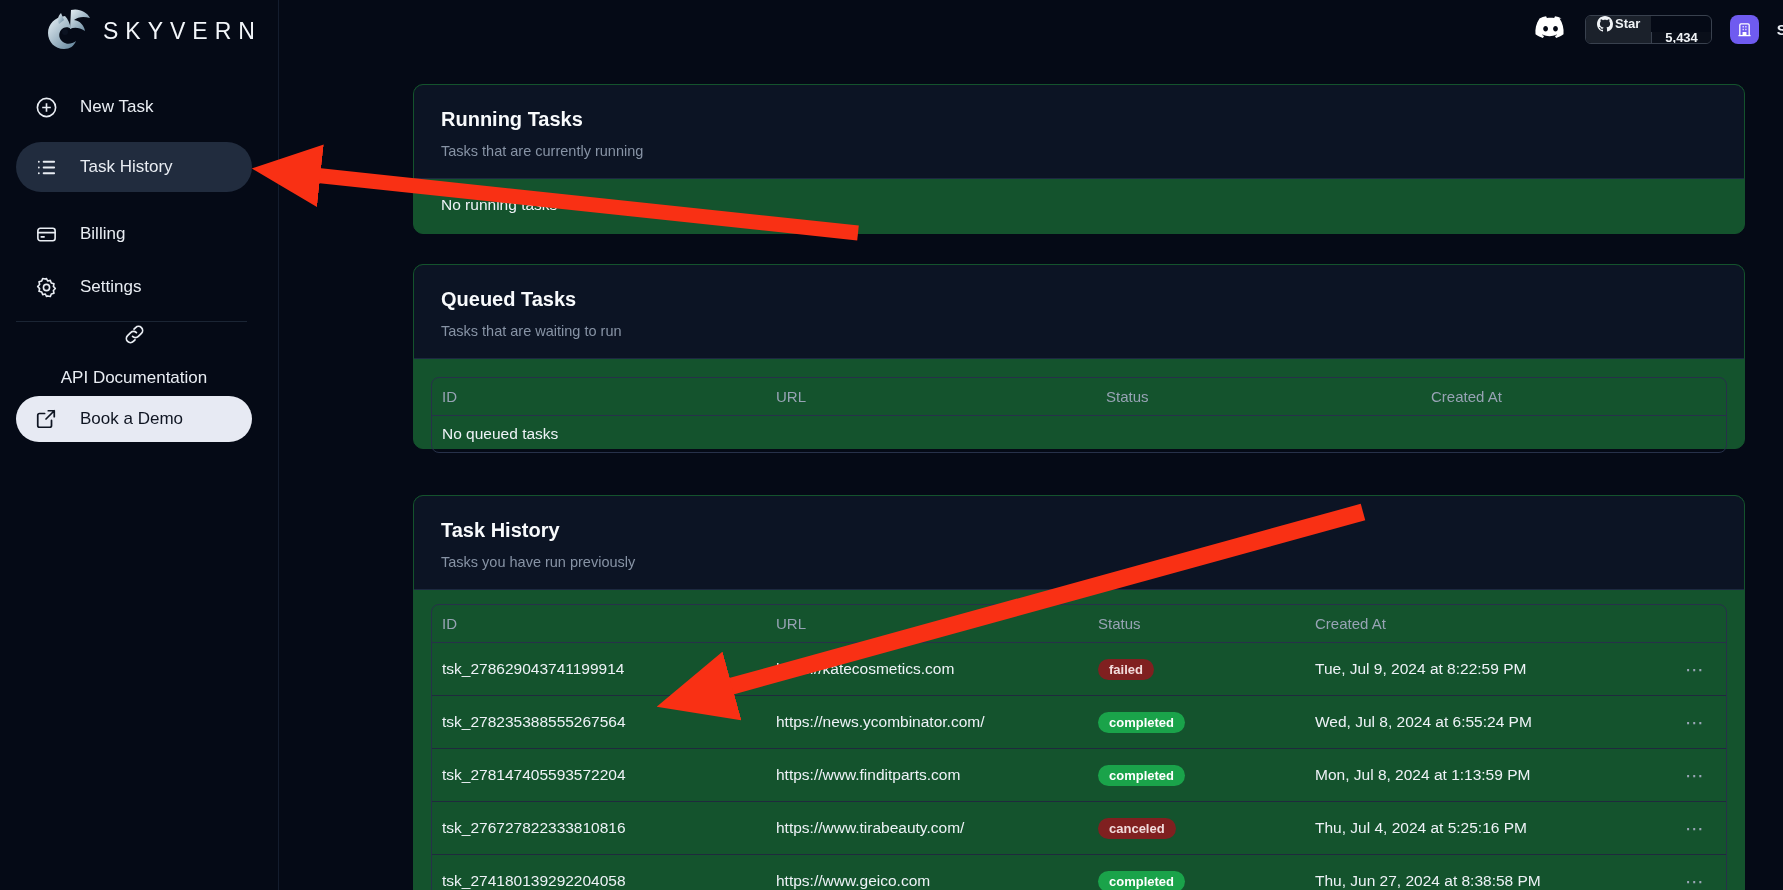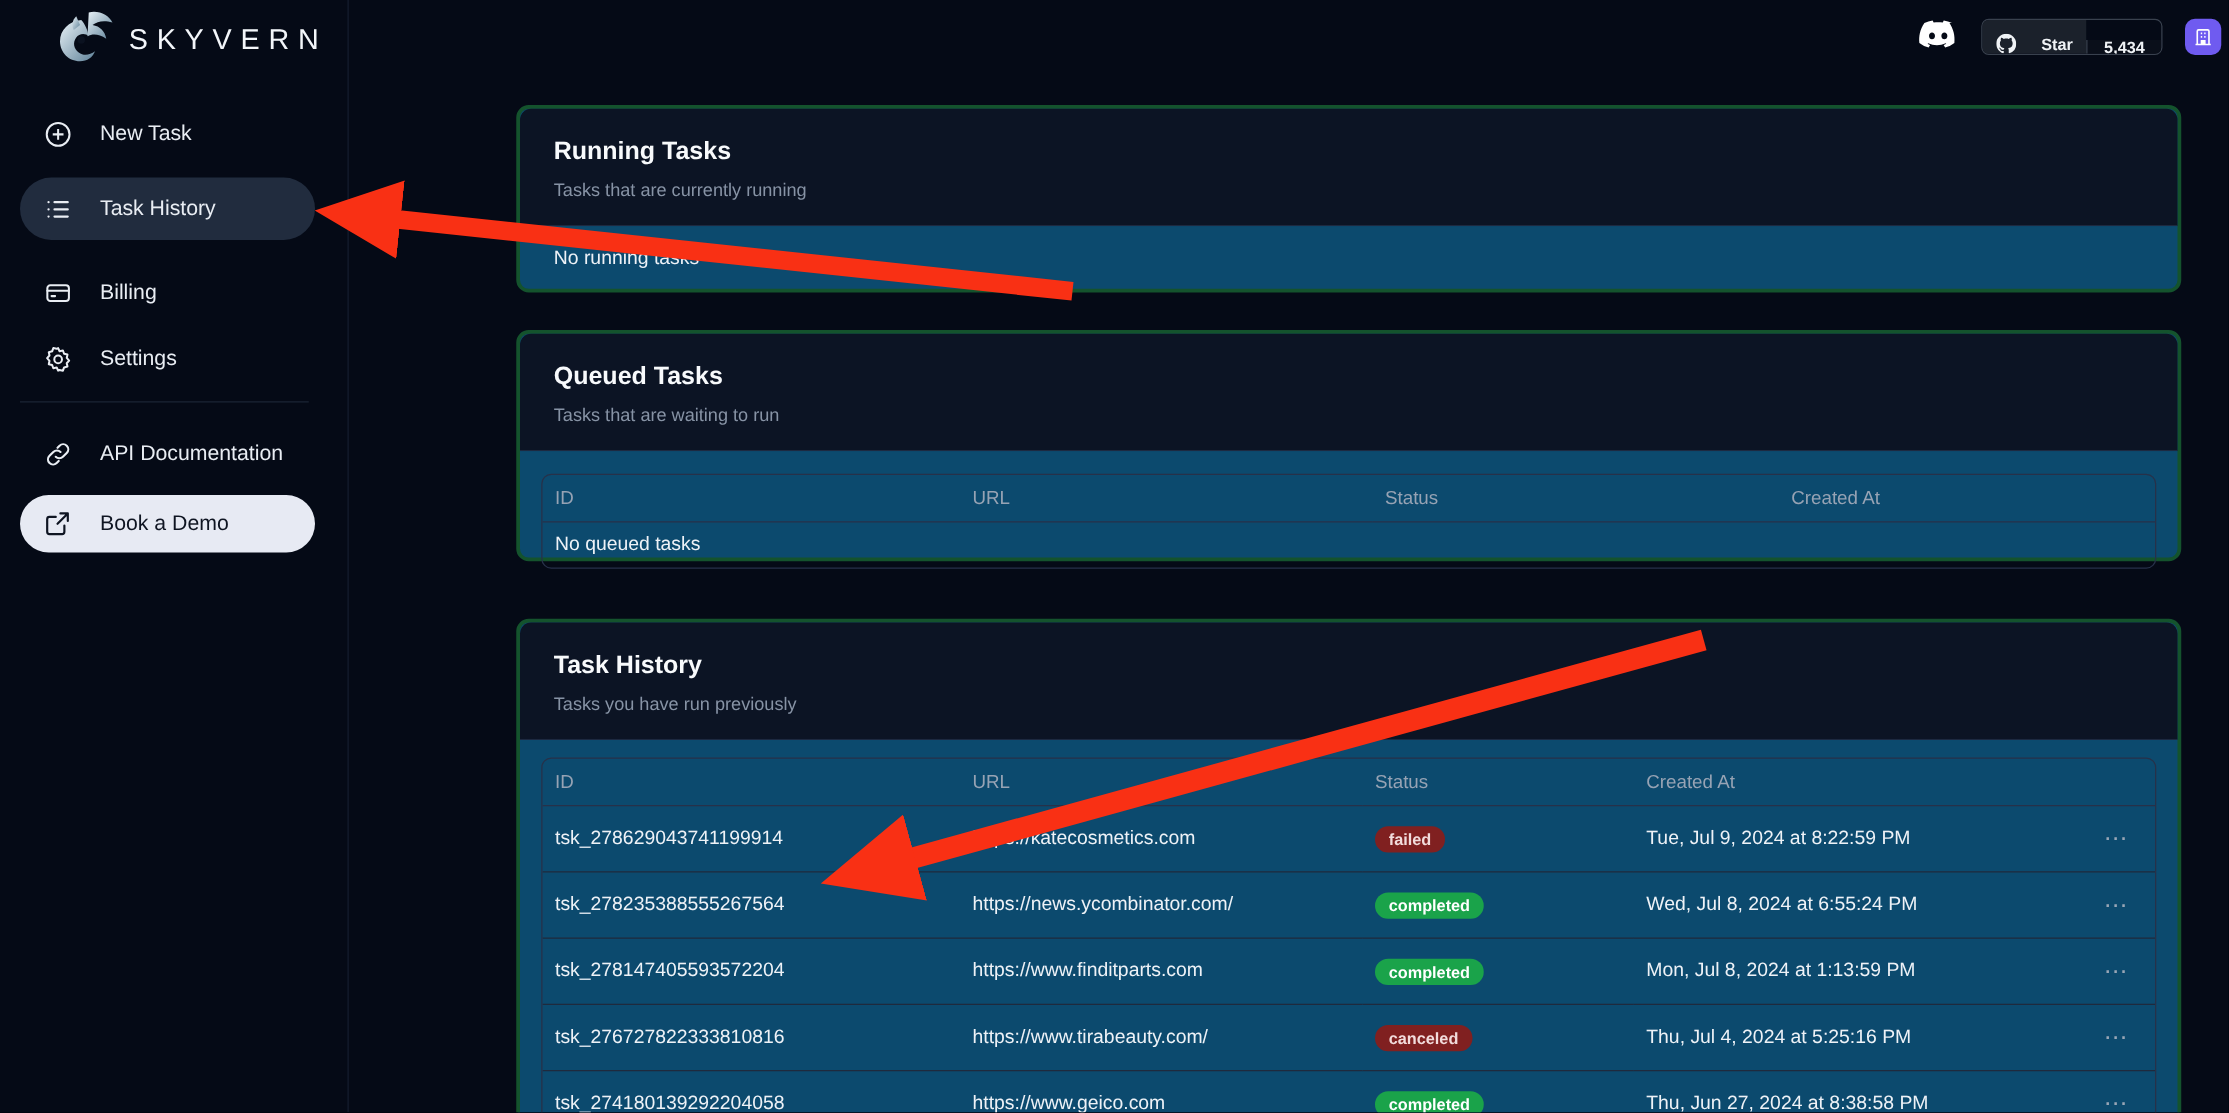--- a/index.html
+++ b/index.html
@@ -16,26 +16,26 @@
   .nav-item{position:absolute;left:16px;width:236px;height:50px;display:flex;align-items:center;gap:22px;
     padding:0 18px;border-radius:25px;color:#e9edf3;font-size:17px;cursor:pointer;}
   .nav-item.active{background:#212c3e;}
   .nav-item .ic{width:24px;height:24px;display:flex;align-items:center;justify-content:center;flex:none;}
   .side-divider{position:absolute;left:16px;top:321px;width:231px;height:1px;background:#1b2534;}
   .demo-pill{background:#e7eaf3;color:#0f1522;}
   .demo-pill .ic svg{stroke:#0f1522;}
   
   .topbar-right{position:absolute;top:0;left:1534px;height:58px;display:flex;align-items:center;gap:18px;}
   .gh-btn{display:flex;height:29px;border:1px solid #39414e;border-radius:6px;overflow:hidden;font-size:13px;font-weight:700;cursor:pointer;}
-  .gh-left{display:flex;align-items:flex-end;gap:20px;background:#1b212b;padding:0 11px;color:#f0f3f6;}
+  .gh-left{display:flex;align-items:flex-start;gap:2px;background:#1b212b;padding:0 11px;color:#f0f3f6;}
   .gh-right{display:flex;align-items:center;background:#0a0f1a;padding:0 13px;border-left:1px solid #39414e;color:#f0f3f6;margin-top:16px;}
   .avatar{width:29px;height:29px;border-radius:8px;background:#6f5bf0;display:flex;align-items:center;justify-content:center;}
   .user-frag{font-size:15px;font-weight:700;color:#e9edf3;white-space:nowrap;}
   
-  .card{position:absolute;left:413px;width:1332px;border:3px solid #14532d;border-radius:10px;background:#0c4a6e;}
+  .card{position:absolute;left:413px;width:1332px;border:1px solid #14532d;border-radius:10px;background:#14532d;}
   .card-header{background:#0c1424;border-bottom:1px solid #1d2940;border-radius:9px 9px 0 0;padding:23px 27px 19px;}
   .card-title{font-size:20px;font-weight:700;color:#f8fafc;}
   .card-sub{font-size:14.5px;color:#8793a5;margin-top:12px;}
   .card-body-text{padding:17px 27px;font-size:15.5px;color:#eef2f7;}
   .inner-table{margin:18px 17px;border:1px solid #273149;border-radius:8px;overflow:hidden;}
   table{width:100%;border-collapse:collapse;table-layout:fixed;}
   th{font-size:15px;font-weight:400;color:#97a3b4;text-align:left;padding:10px 10px;}
   td{font-size:15.5px;color:#eef2f7;text-align:left;padding:13px 10px;}
   thead tr{border-bottom:1px solid #273149;}
   tbody tr{border-bottom:1px solid #1f2a3d;}
@@ -107,21 +107,21 @@
         <svg width="23" height="23" viewBox="0 0 24 24" fill="none" stroke="#e9edf3" stroke-width="1.7">
           <circle cx="12" cy="12" r="3.2"></circle>
           <path d="M12 2.6l1.2 2.6 2.8-.6 1 2.7 2.8.7-.6 2.8 2 2.2-2 2.2.6 2.8-2.8.7-1 2.7-2.8-.6L12 21.4l-1.2-2.6-2.8.6-1-2.7-2.8-.7.6-2.8-2-2.2 2-2.2-.6-2.8 2.8-.7 1-2.7 2.8.6z" stroke-linejoin="round"></path>
         </svg>
       </span>
       <span>Settings</span>
     </div>
 
     <div class="side-divider"></div>
 
-    <div class="nav-item" style="top:338px;">
+    <div class="nav-item" style="top:322px;flex-direction:column;">
       <span class="ic">
         <svg width="23" height="23" viewBox="0 0 24 24" fill="none" stroke="#e9edf3" stroke-width="1.8" stroke-linecap="round">
           <path d="M10 14a4.2 4.2 0 0 0 6 0l3.2-3.2a4.24 4.24 0 0 0-6-6L11.5 6.5"></path>
           <path d="M14 10a4.2 4.2 0 0 0-6 0L4.8 13.2a4.24 4.24 0 0 0 6 6l1.7-1.7"></path>
         </svg>
       </span>
       <span>API Documentation</span>
     </div>
 
     <div class="nav-item demo-pill" style="top:396px;height:46px;border-radius:23px;">

